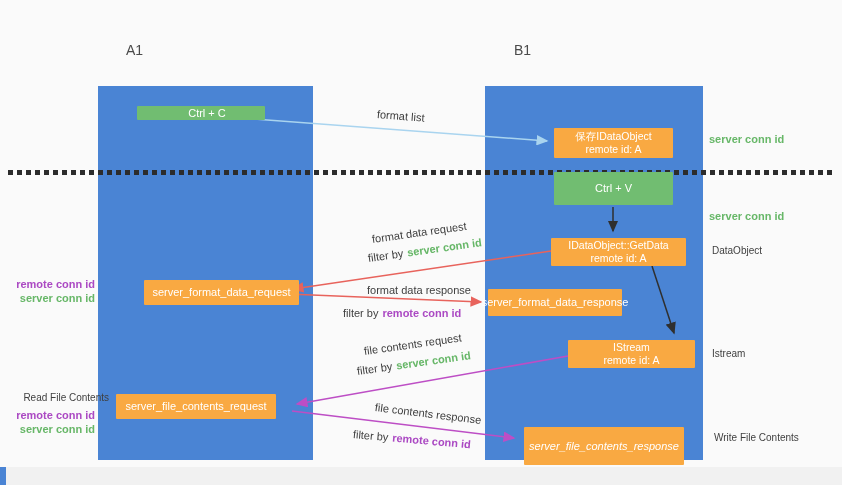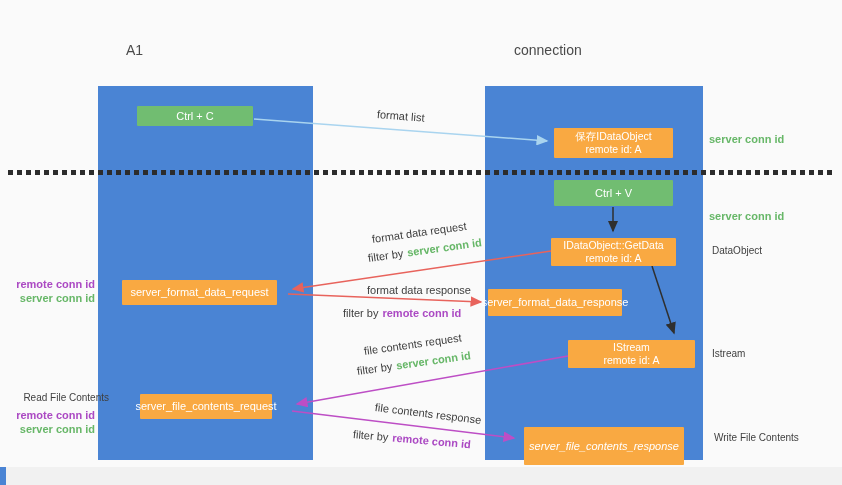--- a/index.html
+++ b/index.html
@@ -45,21 +45,21 @@
 <div id="stage">
 
   <div class="abs bottom-strip"></div>
   <div class="abs corner-accent"></div>
 
 
   <div class="abs colhead" style="left:126px;">
     <div>A1</div>
   </div>
   <div class="abs colhead" style="left:514px;">
-    <div>connection</div>
+    <div>B1</div>
   </div>
 
   <div id="colA" class="abs col"></div>
   <div id="colB" class="abs col"></div>
 
   <div class="abs dotted"></div>
 
   <svg id="arrows" class="abs" width="842" height="485">
     <defs>
       <marker id="mblue" markerWidth="9" markerHeight="7" refX="7" refY="3.5" orient="auto">
@@ -77,52 +77,52 @@
     </defs>
     <line x1="254" y1="119" x2="547" y2="141" stroke="#a9d4ef" stroke-width="1.5" marker-end="url(#mblue)"></line>
     <line x1="613" y1="207" x2="613" y2="231" stroke="#2f2f2f" stroke-width="1.5" marker-end="url(#mdark)"></line>
     <line x1="652" y1="266" x2="674" y2="333" stroke="#2f2f2f" stroke-width="1.5" marker-end="url(#mdark)"></line>
     <line x1="551" y1="251" x2="293" y2="289" stroke="#e8635c" stroke-width="1.5" marker-end="url(#mred)"></line>
     <line x1="288" y1="294" x2="481" y2="302" stroke="#e8635c" stroke-width="1.5" marker-end="url(#mred)"></line>
     <line x1="568" y1="356" x2="297" y2="404" stroke="#bd4ec5" stroke-width="1.5" marker-end="url(#mmag)"></line>
     <line x1="292" y1="411" x2="514" y2="438" stroke="#bd4ec5" stroke-width="1.5" marker-end="url(#mmag)"></line>
   </svg>
 
-  <div class="abs node green" style="left:137px;top:106px;width:116px;height:20px;">
+  <div class="abs node green" style="left:137px;top:106px;width:116px;height:14px;padding-left:12px;">
     <span>Ctrl + C</span>
   </div>
 
   <div class="abs node orange" style="left:554px;top:128px;width:119px;height:30px;font-size:10.5px;">
     <span>保存IDataObject</span>
     <span>remote id: A</span>
   </div>
 
-  <div class="abs node green" style="left:554px;top:180px;width:119px;height:26px;">
+  <div class="abs node green" style="left:554px;top:172px;width:119px;height:33px;">
     <span>Ctrl + V</span>
   </div>
 
-  <div class="abs node orange" style="left:551px;top:238px;width:125px;height:28px;font-size:10.5px;">
+  <div class="abs node orange" style="left:551px;top:238px;width:135px;height:28px;font-size:10.5px;">
     <span>IDataObject::GetData</span>
     <span>remote id: A</span>
   </div>
 
-  <div class="abs node orange" style="left:122px;top:280px;width:155px;height:25px;">
+  <div class="abs node orange" style="left:144px;top:280px;width:155px;height:25px;">
     <span>server_format_data_request</span>
   </div>
 
   <div class="abs node orange" style="left:488px;top:289px;width:134px;height:27px;">
     <span>server_format_data_response</span>
   </div>
 
   <div class="abs node orange" style="left:568px;top:340px;width:127px;height:28px;font-size:10.5px;">
     <span>IStream</span>
     <span>remote id: A</span>
   </div>
 
-  <div class="abs node orange" style="left:140px;top:394px;width:132px;height:25px;">
+  <div class="abs node orange" style="left:116px;top:394px;width:160px;height:25px;">
     <span>server_file_contents_request</span>
   </div>
 
   <div class="abs node orange" style="left:524px;top:427px;width:160px;height:38px;font-style:italic;">
     <span>server_file_contents_response</span>
   </div>
 
   <div class="abs flabel" style="left:377px;top:108px;transform:rotate(4.5deg);">format list</div>
 
   <div class="abs flabel" style="left:372px;top:233px;transform:rotate(-8deg);">format data request</div>

